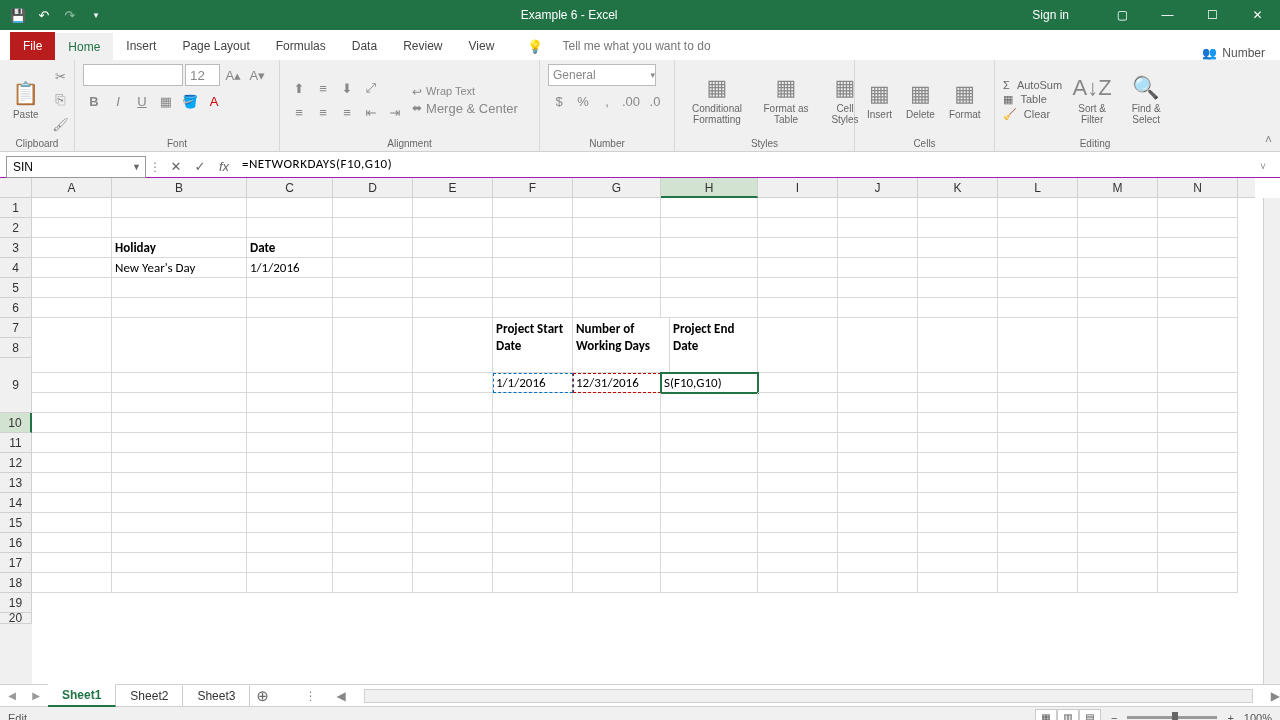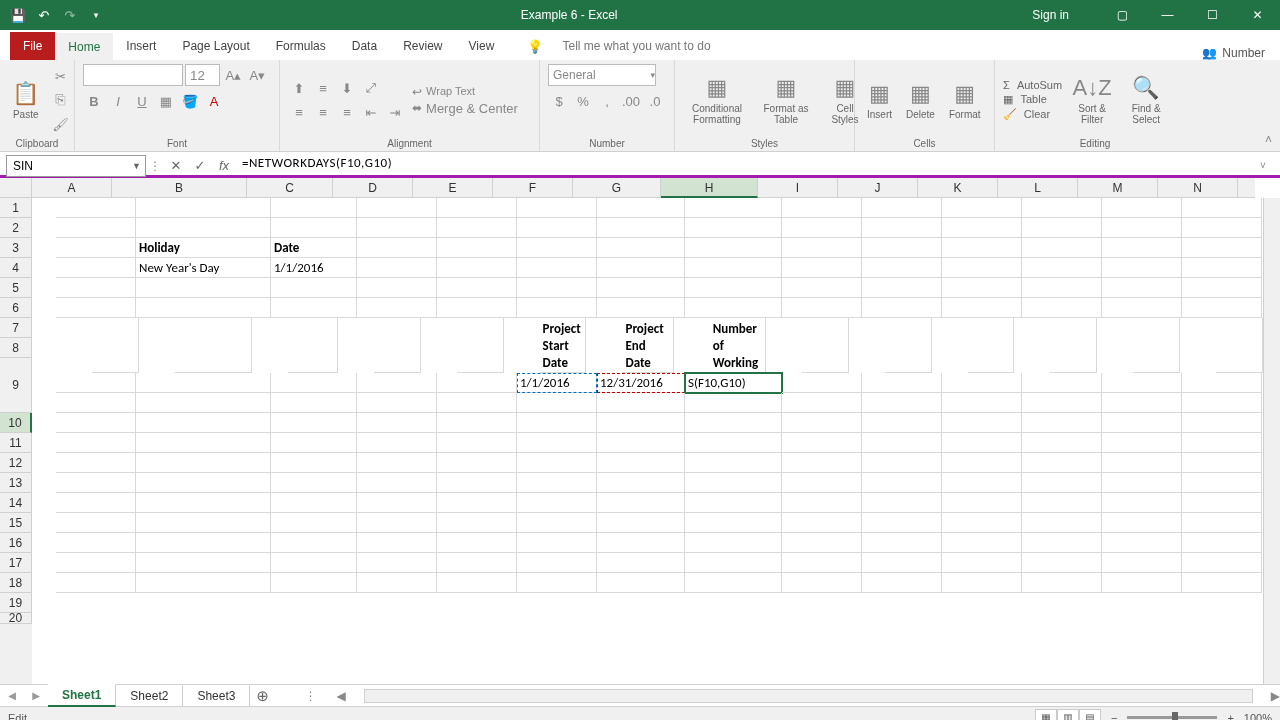--- a/index.html
+++ b/index.html
@@ -34,45 +34,45 @@
 .big-btn .icon { font-size: 22px; color: #888; }
 .small-btn { width: 22px; height: 22px; display: flex; align-items: center; justify-content: center; color: #888; cursor: pointer; font-size: 13px; }
 .font-name { width: 100px; height: 22px; border: 1px solid #bbb; background: #fff; }
 .font-size { width: 35px; height: 22px; border: 1px solid #bbb; background: #fff; padding-left: 4px; color: #888; }
 .number-format { width: 108px; height: 22px; border: 1px solid #bbb; background: #fff; padding-left: 4px; color: #888; display: flex; align-items: center; }
 .col3 { display: flex; flex-direction: column; gap: 2px; }
 .row3 { display: flex; gap: 2px; }
 .ribbon-collapse { position: absolute; right: 8px; bottom: 4px; color: #888; cursor: pointer; font-size: 12px; }
 
 
-.formula-bar { height: 26px; display: flex; align-items: center; border-bottom: 3px solid #a21caf; background: #fff; padding-top: 4px; }
+.formula-bar { height: 26px; display: flex; align-items: center; border-bottom: 1px solid #a21caf; background: #fff; padding-top: 4px; }
 .name-box { width: 140px; height: 22px; border: 1px solid #999; margin-left: 6px; padding-left: 6px; display: flex; align-items: center; font-size: 12px; background: #fff; }
 .name-box .arrow { margin-left: auto; margin-right: 4px; color: #666; font-size: 9px; }
 .fb-sep { width: 18px; display: flex; justify-content: center; color: #888; }
 .fb-btn { width: 24px; display: flex; justify-content: center; color: #666; cursor: pointer; font-size: 13px; }
 .formula-input { flex: 1; height: 22px; border: none; padding-left: 6px; font-size: 13px; letter-spacing: 0.5px; font-family: Calibri, sans-serif; }
 .formula-expand { width: 20px; color: #888; font-size: 10px; }
 
 
 .grid-wrap { height: 486px; display: flex; }
 .row-hdrs { width: 32px; background: #f0f0f0; }
 .grid-main { flex: 1; position: relative; overflow: hidden; }
 .vscroll { width: 17px; background: #f0f0f0; border-left: 1px solid #d0d0d0; position: relative; }
 .vscroll-track { position: absolute; top: 17px; bottom: 17px; left: 1px; right: 1px; background: #f0f0f0; }
 .col-hdr-row { height: 20px; display: flex; }
 .corner { width: 32px; height: 20px; background: #f0f0f0; border-right: 1px solid #d0d0d0; border-bottom: 1px solid #d0d0d0; }
 .col-hdr { height: 20px; background: #f0f0f0; border-right: 1px solid #d0d0d0; border-bottom: 1px solid #d0d0d0; text-align: center; font-size: 12px; color: #333; line-height: 20px; }
 .col-hdr.active { background: #d2e3d2; border-bottom: 2px solid #217346; }
 .row-hdr { height: 20px; width: 32px; background: #f0f0f0; border-right: 1px solid #d0d0d0; border-bottom: 1px solid #d0d0d0; text-align: center; font-size: 12px; color: #333; line-height: 20px; }
 .row-hdr.active { background: #d2e3d2; border-right: 2px solid #217346; }
-.cell-row { height: 20px; display: flex; padding-left: 24px; }
+.cell-row { height: 20px; display: flex; }
 .cell { height: 20px; border-right: 1px solid #d9d9d9; border-bottom: 1px solid #d9d9d9; font-size: 13px; padding: 0 3px; line-height: 20px; overflow: hidden; white-space: nowrap; font-family: Calibri, sans-serif; }
 .cell.bold { font-weight: bold; }
 .cell.right { text-align: left; }
-.cell.tall { height: 55px; white-space: normal; line-height: 17px; padding-top: 2px; margin-left: 36px; }
+.cell.tall { height: 55px; white-space: normal; line-height: 17px; padding-top: 2px; }
 .row-hdr.tall { height: 55px; line-height: 55px; }
 .active-cell { outline: 2px solid #217346; outline-offset: -1px; }
 .ref-blue { outline: 1.5px dashed #0070c0; outline-offset: -1px; }
 .ref-red { outline: 1.5px dashed #c00000; outline-offset: -1px; }
 
 
 .cA { width: 80px; } .cB { width: 135px; } .cC { width: 86px; } .cD { width: 80px; } .cE { width: 80px; }
 .cF { width: 80px; } .cG { width: 88px; } .cH { width: 97px; } .cI { width: 80px; } .cJ { width: 80px; }
 .cK { width: 80px; } .cL { width: 80px; } .cM { width: 80px; } .cN { width: 80px; }
 
@@ -437,22 +437,22 @@
         <div class="cell cM"></div>
         <div class="cell cN"></div>
       </div>
     <div class="cell-row" style="height:55px">
       <div class="cell cA tall"></div>
         <div class="cell cB tall"></div>
         <div class="cell cC tall"></div>
         <div class="cell cD tall"></div>
         <div class="cell cE tall"></div>
       <div class="cell cF tall bold">Project Start Date</div>
+      <div class="cell cH tall bold">Number of Working Days</div>
       <div class="cell cG tall bold">Project End Date</div>
-      <div class="cell cH tall bold">Number of Working Days</div>
       <div class="cell cI tall"></div>
         <div class="cell cJ tall"></div>
         <div class="cell cK tall"></div>
         <div class="cell cL tall"></div>
         <div class="cell cM tall"></div>
         <div class="cell cN tall"></div>
     </div>
     <div class="cell-row">
       <div class="cell cA"></div>
         <div class="cell cB"></div>

